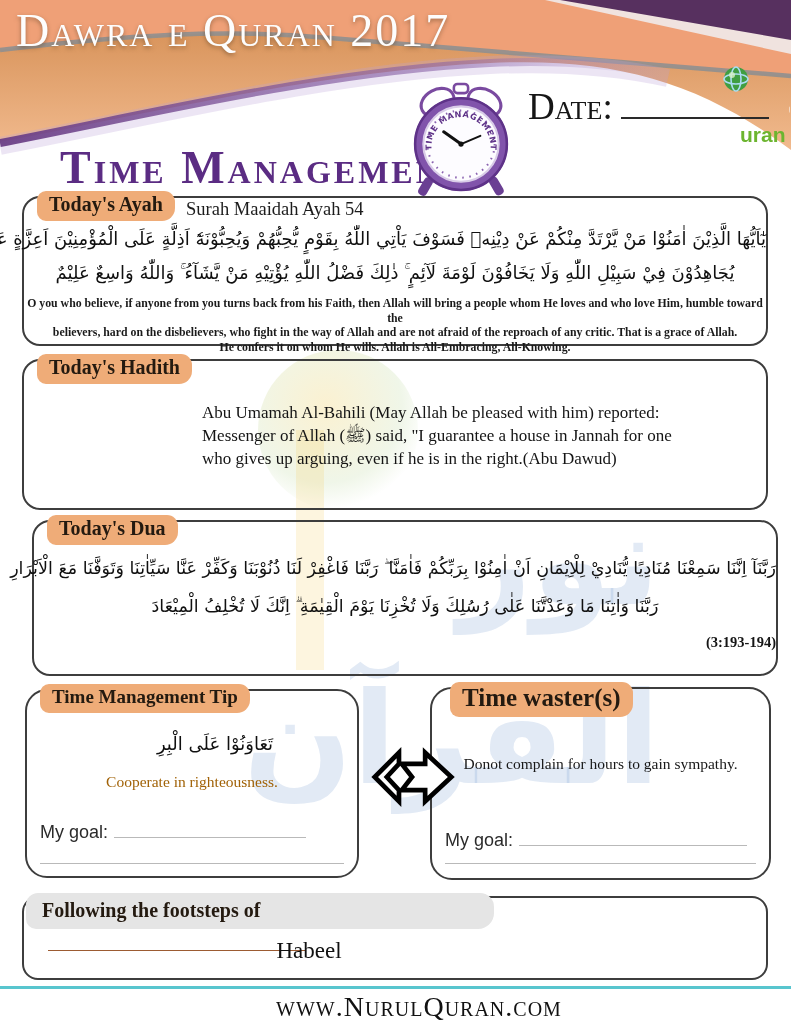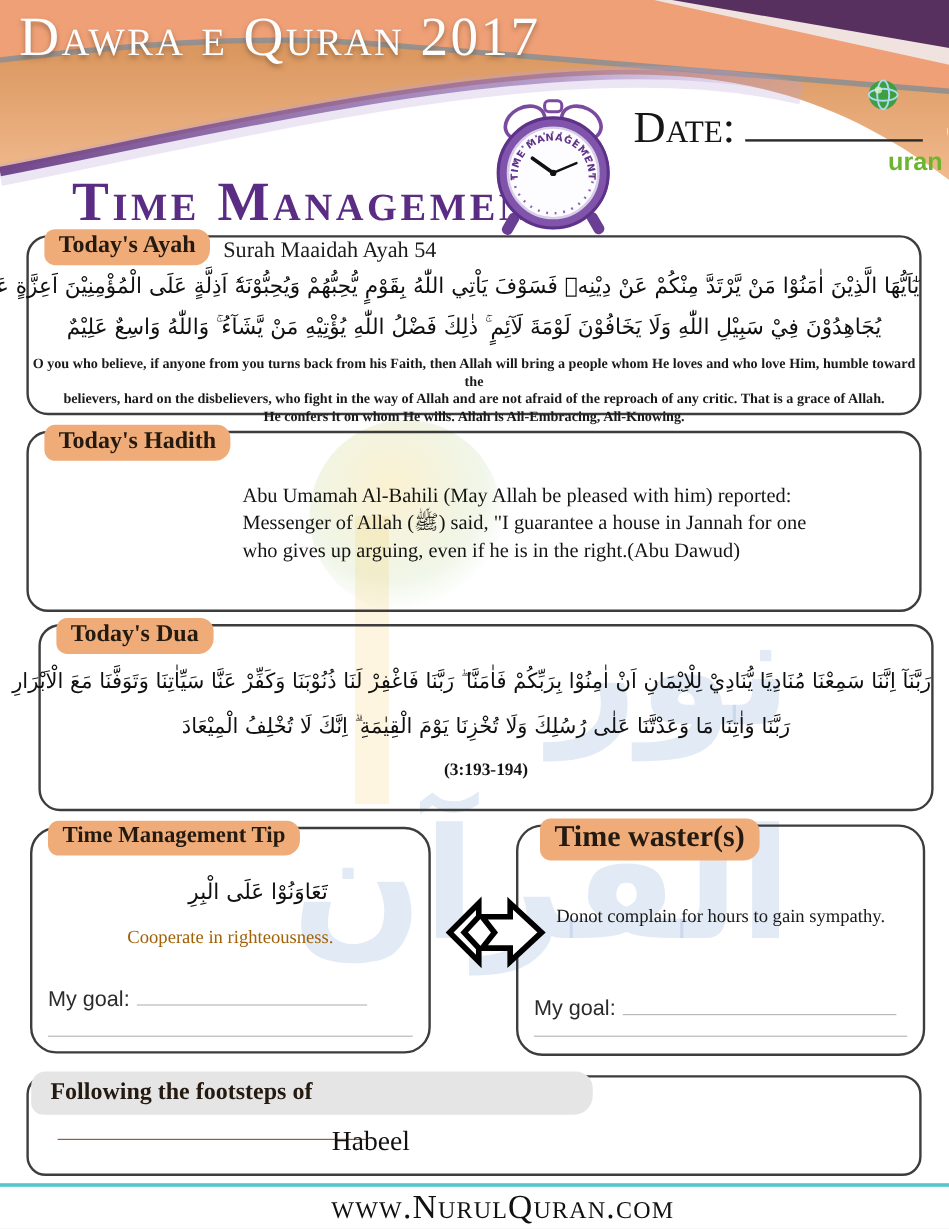--- a/index.html
+++ b/index.html
@@ -35,21 +35,21 @@
   .arabic{font-family:"DejaVu Sans",sans-serif;direction:rtl;text-align:center;color:#101010;white-space:nowrap;}
   .ayah-ar1{position:absolute;left:0;right:0;top:30px;font-size:18px;}
   .ayah-ar2{position:absolute;left:0;right:0;top:64px;font-size:18px;}
   .ayah-tr{position:absolute;left:0;right:0;top:98px;text-align:center;
         font-size:11.8px;font-weight:700;line-height:14.5px;color:#1a1a1a;}
   #hadith-box{left:22px;top:359px;width:742px;height:147px;}
   .hadith-text{position:absolute;left:178px;top:40px;font-size:17px;line-height:23px;color:#141414;}
   #dua-box{left:22px;top:520px;width:742px;height:152px;margin-left:10px;}
   .dua-ar1{position:absolute;left:0;right:0;top:36px;font-size:17.5px;}
   .dua-ar2{position:absolute;left:0;right:0;top:74px;font-size:17.5px;}
-  .dua-ref{position:absolute;left:0;right:0;top:112px;text-align:center;font-size:14.5px;font-weight:700;color:#151515;}
+  .dua-ref{position:absolute;left:0;right:0;top:112px;text-align:right;font-size:14.5px;font-weight:700;color:#151515;}
   #tip-box{left:25px;top:689px;width:330px;height:185px;border-radius:22px;}
   #waster-box{left:430px;top:687px;width:337px;height:189px;border-radius:22px;}
   .tip-arabic{position:absolute;left:0;right:0;top:42px;font-size:18px;padding-left:46px;}
   .tip-text{position:absolute;left:0;right:0;top:82px;text-align:center;font-size:15.5px;color:#a16207;}
   .waster-text{position:absolute;left:0;right:0;top:66px;text-align:center;font-size:15.5px;color:#181818;}
   .goal-row{position:absolute;left:13px;font-family:"Liberation Sans",sans-serif;font-size:18px;color:#2b2b2b;}
   .goal-rule{display:inline-block;border-bottom:1.5px solid #b9b9b9;height:14px;margin-left:6px;}
   .bottom-rule{position:absolute;left:13px;right:13px;border-bottom:1.5px solid #b9b9b9;}
   #swap-arrows{position:absolute;left:370px;top:740px;width:86px;height:74px;z-index:3;}
   #footsteps-box{left:22px;top:896px;width:742px;height:80px;border-radius:16px;}

